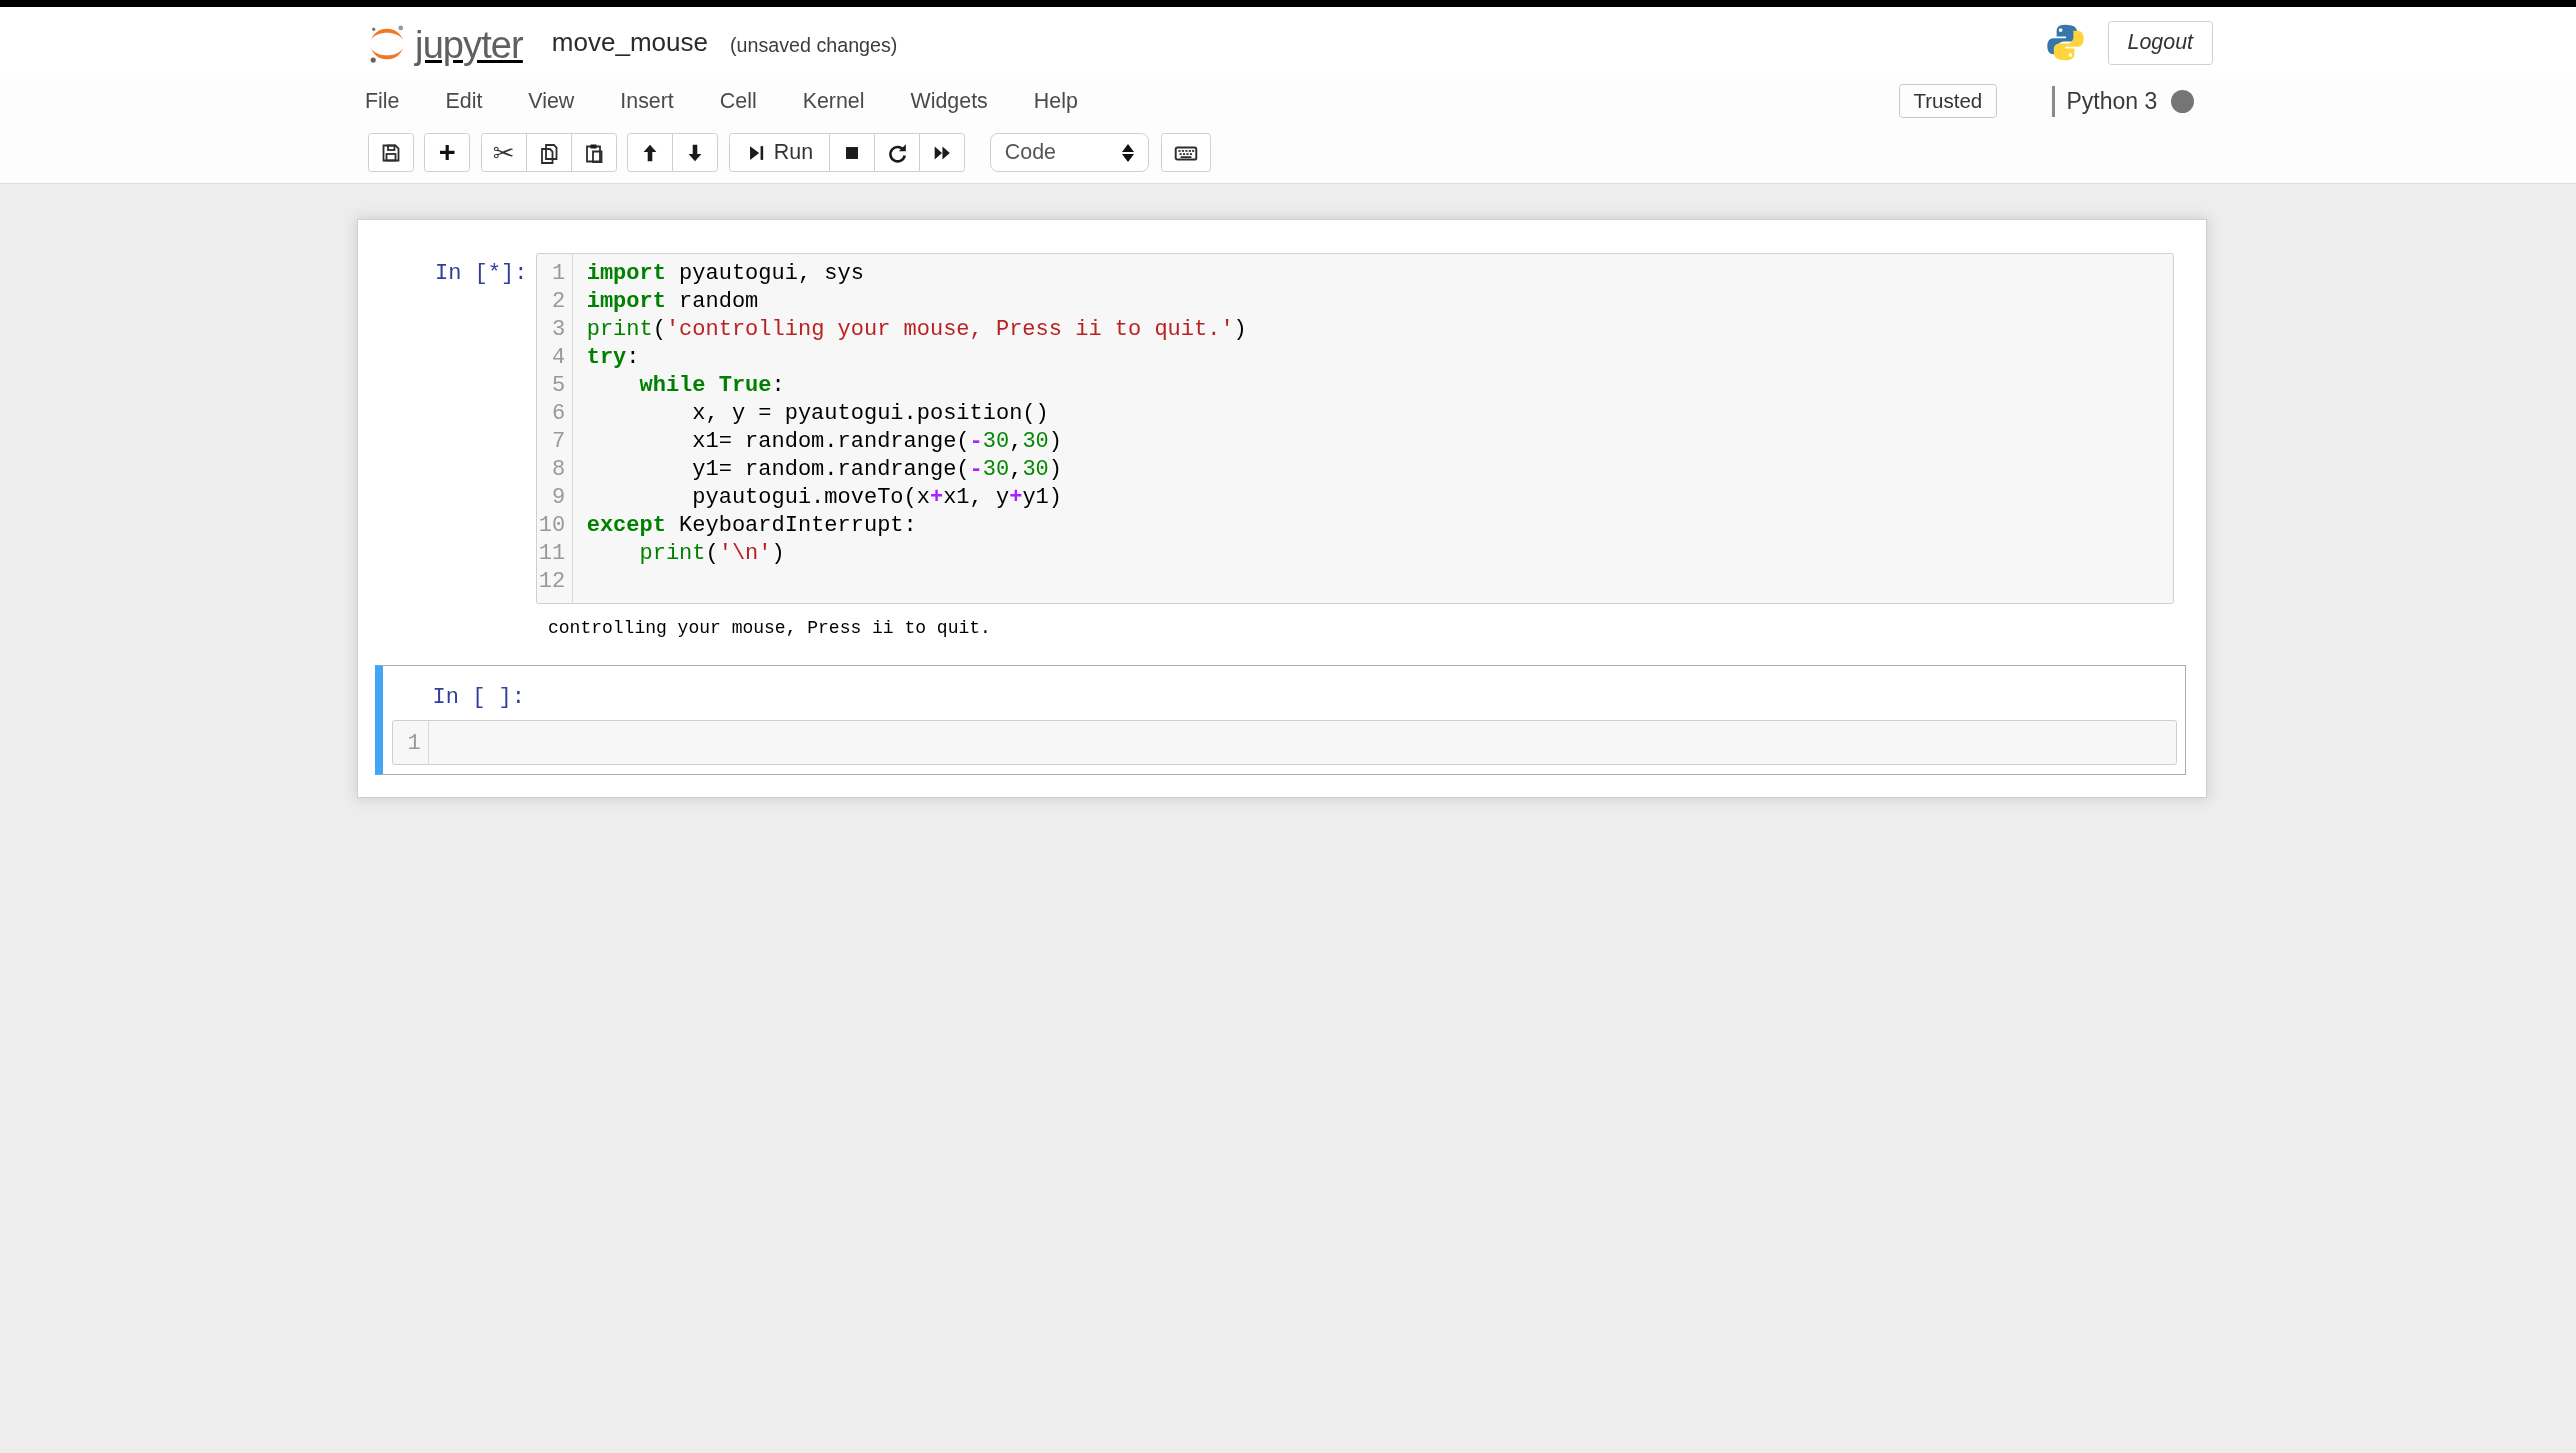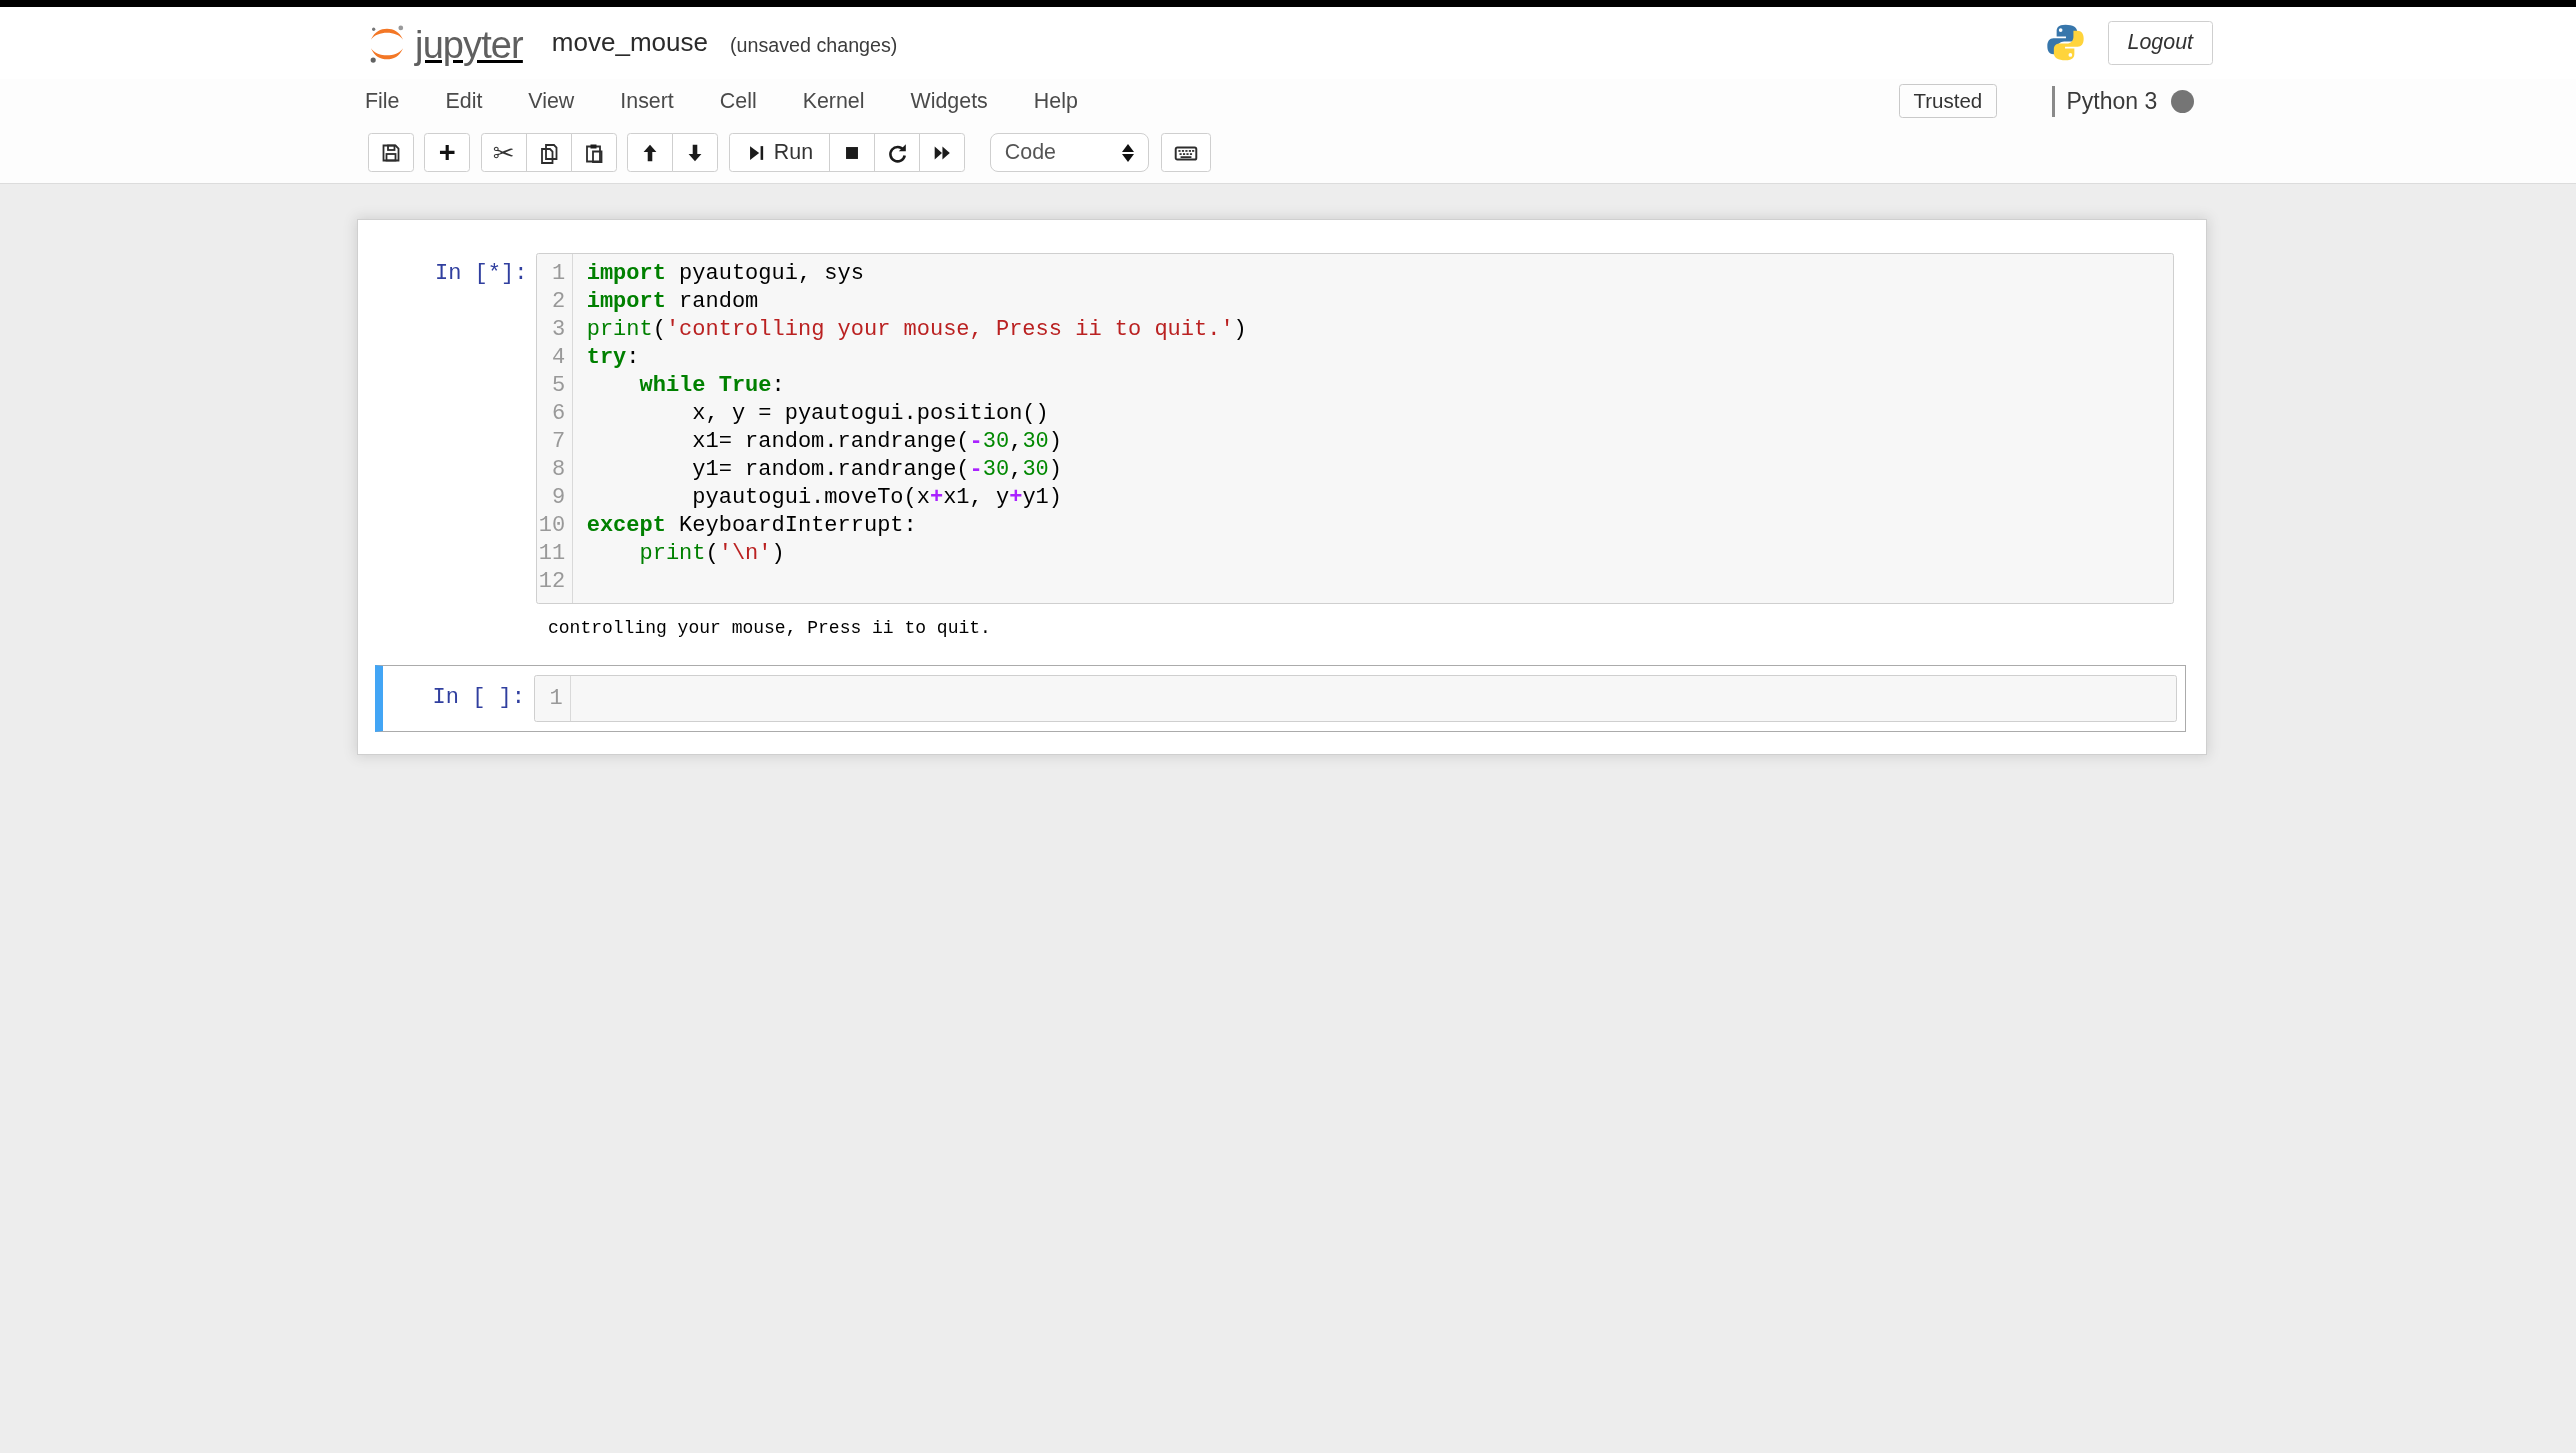--- a/index.html
+++ b/index.html
@@ -77,21 +77,21 @@
   .tok-s { color:#ba2121; }
   .tok-n { color:#008800; }
   .tok-o { color:#aa22ff; font-weight:bold; }
   .tok-p { color:#000; }
 
   .output-row { display:flex; margin-top:10.3px; }
   .output-text { font-family:"Liberation Mono", monospace; font-size:18px; color:#000;
                  margin-left:12px; line-height:29px; white-space:pre; }
 
   .cell2 { display:flex; margin:22px 19.7px 0 17px; border:1.7px solid #ababab;
-           border-left:8.6px solid #42a5f5; padding:8.6px; background:#fff; }
+           border-left:8.6px solid #42a5f5; padding:8.6px; background:#fff;flex-direction:column; }
   .prompt-col2 { width:142px; text-align:right; padding-right:8.6px; flex:none; }
   .prompt-col2 .in-prompt { line-height:45px; margin-top:0; }
   .editor2 { flex:1; height:47px; background:#f7f7f7; border:0.9px solid #cfcfcf; border-radius:2.6px; display:flex; }
   .editor2 .gutter { padding-top:8.6px; }
   .editor2 .code { padding-top:8.6px; }
 
   svg .st { stroke:#2d2d2d; fill:none; stroke-width:1.8; }
   svg .fl { fill:#1b1b1b; }
 </style>
 </head>

